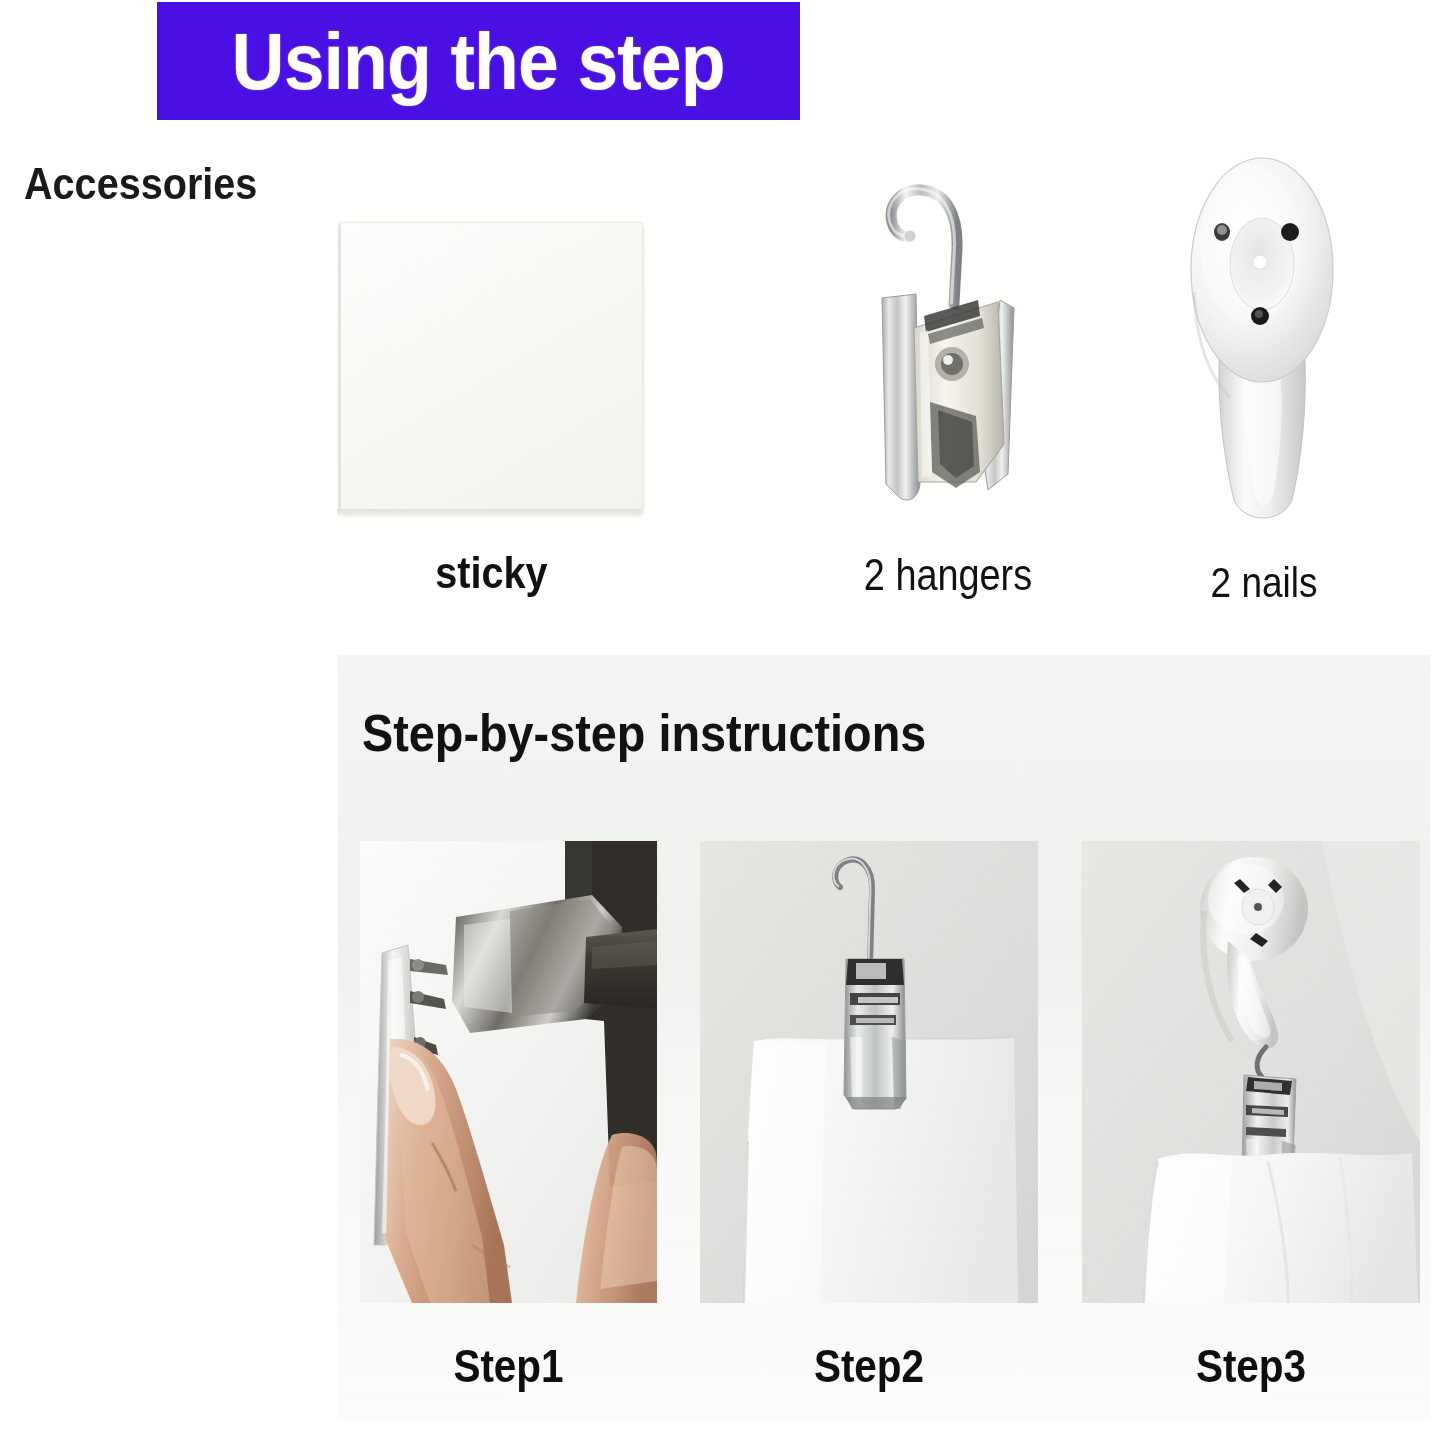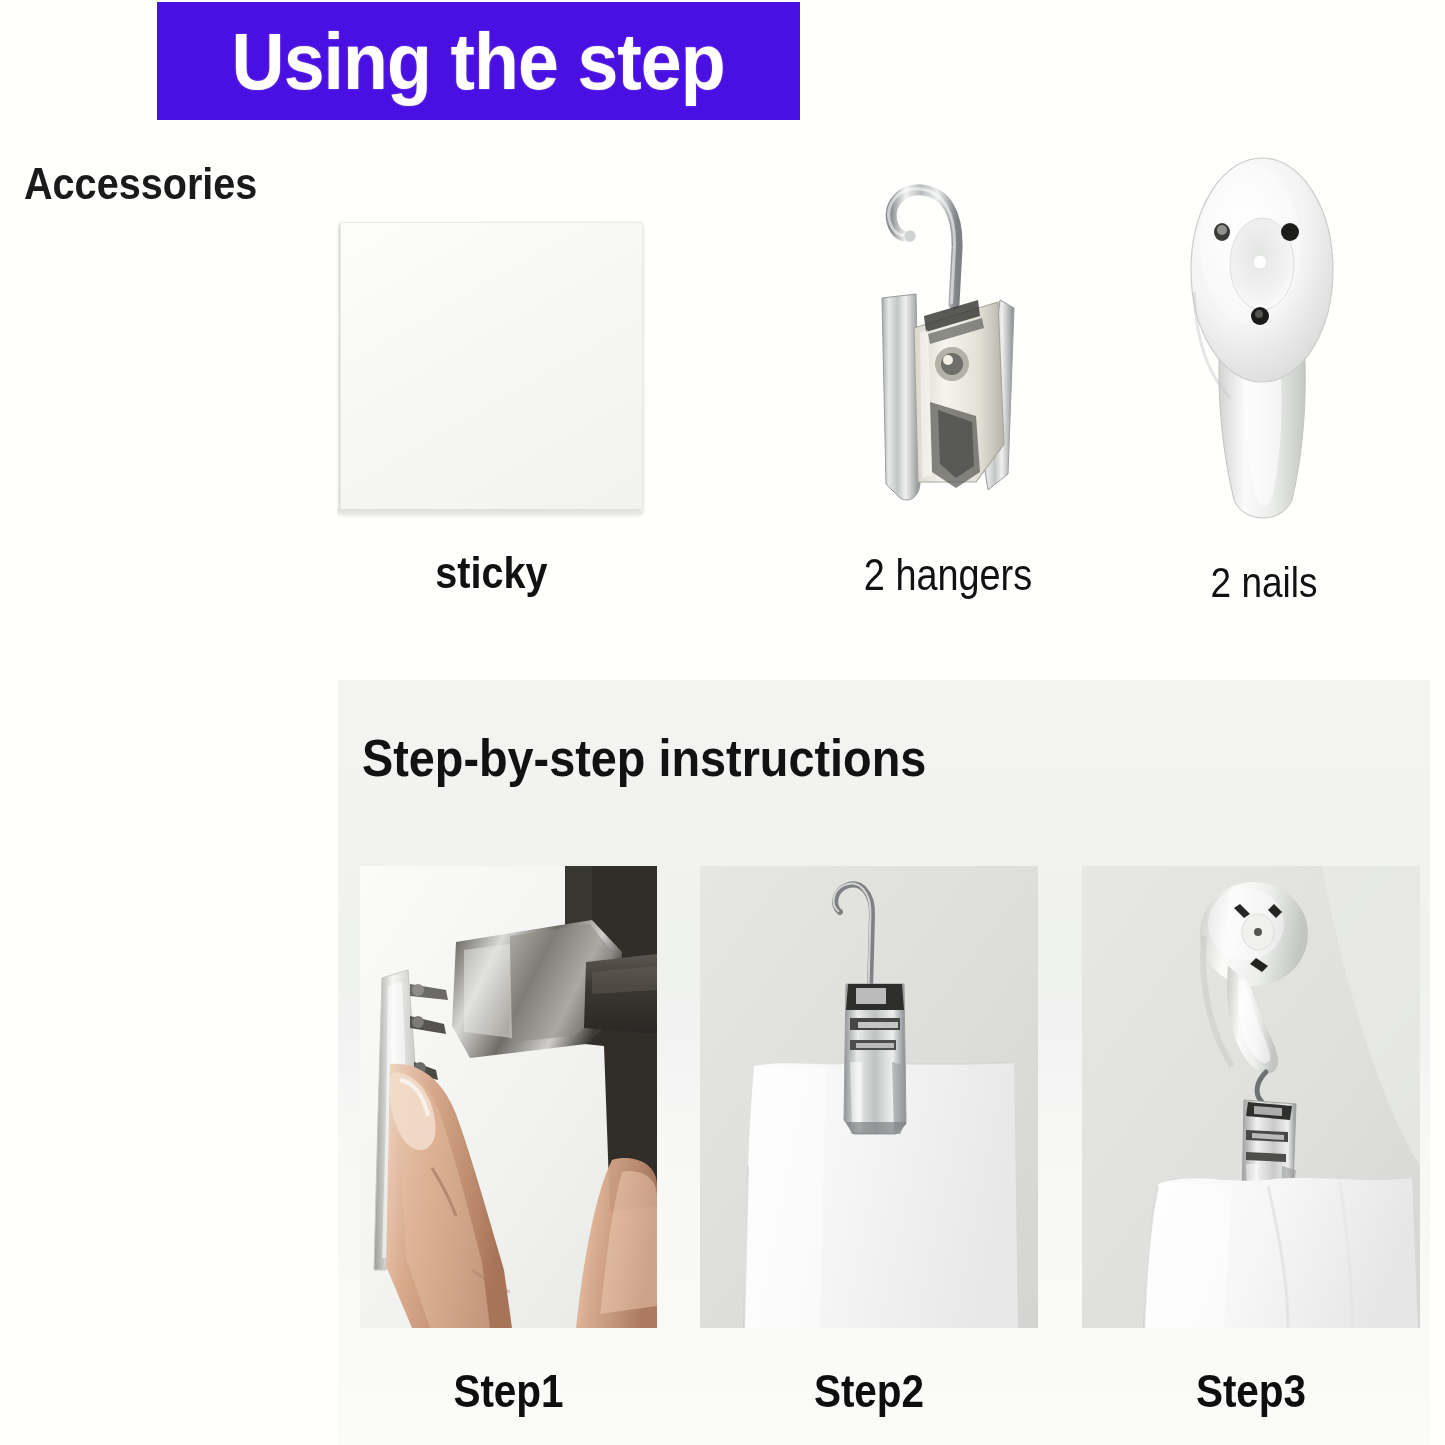--- a/index.html
+++ b/index.html
@@ -98,21 +98,21 @@
   #cap-hanger { left: 838px; top: 550px; width: 220px; font-size: 44px; font-weight: 500; transform: scaleX(0.86); }
 
   
   #acc-nail { left: 1186px; top: 152px; width: 152px; height: 368px; }
   #cap-nail { left: 1164px; top: 558px; width: 200px; font-size: 43px; font-weight: 500; transform: scaleX(0.86); }
 
   
   .instructions-panel {
     position: absolute;
     left: 338px;
-    top: 680px;
+    top: 655px;
     width: 1092px;
     height: 765px;
     background: linear-gradient(180deg,#f4f5f3 0%, #eff1ef 38%, #f7f7f6 60%, #fbfbfa 100%);
   }
   .instructions-heading {
     position: absolute;
     left: 24px;
     top: 48px;
     font-family: "Liberation Sans Narrow", "Liberation Sans", sans-serif;
     font-size: 52px;

